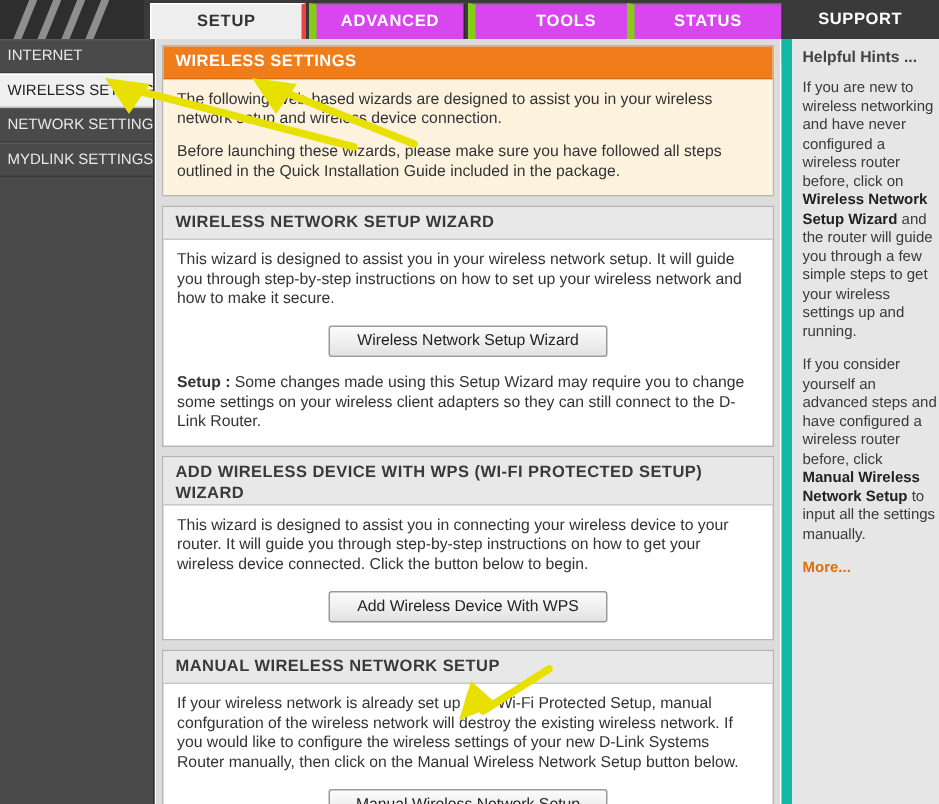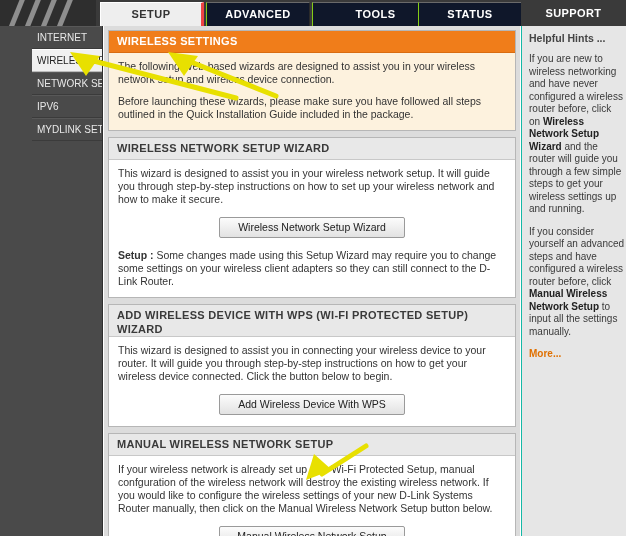--- a/index.html
+++ b/index.html
@@ -52,23 +52,23 @@
   .tab {
     position: absolute;
     top: 2px;
     height: 24px;
     line-height: 22px;
     text-align: center;
     font-size: 11px;
     font-weight: bold;
     letter-spacing: 0.5px;
     color: #ffffff;
-    background: #0f172a;
+    background: #d946ef;
     border-top: 1px solid #6a6a6a;
-    border-left: 1px solid #84cc16;
+    border-left: 5px solid #84cc16;
     border-right: 1px solid #2a2a2a;
     box-sizing: border-box;
     cursor: pointer;
   }
   .tab.active {
     background: #eeeeee;
     color: #333333;
     border-top: 1px solid #ffffff;
     border-left: 1px solid #ffffff;
     border-right: 3px solid #ef4444;
@@ -92,21 +92,20 @@
   }
 
   
   .leftnav {
     position: absolute;
     left: 0; top: 26px;
     width: 103px; height: 510px;
     background: #4a4a4a;
     border-right: 1px solid #2f2f2f;
     box-sizing: border-box;
-    padding-left: 32px;
   }
   .nav-item {
     height: 21px;
     line-height: 21px;
     padding-left: 5px;
     font-size: 10px;
     color: #e8e8e8;
     border-bottom: 1px solid #3b3b3b;
     border-top: 1px solid #585858;
     background: #4a4a4a;
@@ -183,21 +182,21 @@
     cursor: pointer;
   }
   .note-lbl { font-weight: bold; }
 
   
   .hints {
     position: absolute;
     left: 521px; top: 26px;
     width: 105px; height: 510px;
     background: #e6e6e6;
-    border-left: 1px solid #14b8a6;
+    border-left: 7px solid #14b8a6;
     box-sizing: border-box;
     padding: 6px 1px 0 7px;
   }
   .hints-title {
     font-size: 10.5px;
     font-weight: bold;
     color: #444444;
     margin-bottom: 9px;
   }
   .hints p {
@@ -235,21 +234,20 @@
       <div class="tab tab2">TOOLS</div>
       <div class="tab tab3">STATUS</div>
     </div>
     <div class="support-head">SUPPORT</div>
   </div>
 
   <div class="leftnav">
     <div class="nav-item">INTERNET</div>
     <div class="nav-item selected">WIRELESS SETTINGS</div>
     <div class="nav-item">NETWORK SETTINGS</div>
-    <div class="nav-item">IPV6</div>
     <div class="nav-item">MYDLINK SETTINGS</div>
   </div>
 
   <div class="content">
 
     <div class="panel">
       <div class="panel-title orange">WIRELESS SETTINGS</div>
       <div class="panel-body tan">
         <p>The following Web-based wizards are designed to assist you in your wireless network setup and wireless device connection.</p>
         <p>Before launching these wizards, please make sure you have followed all steps outlined in the Quick Installation Guide included in the package.</p>

